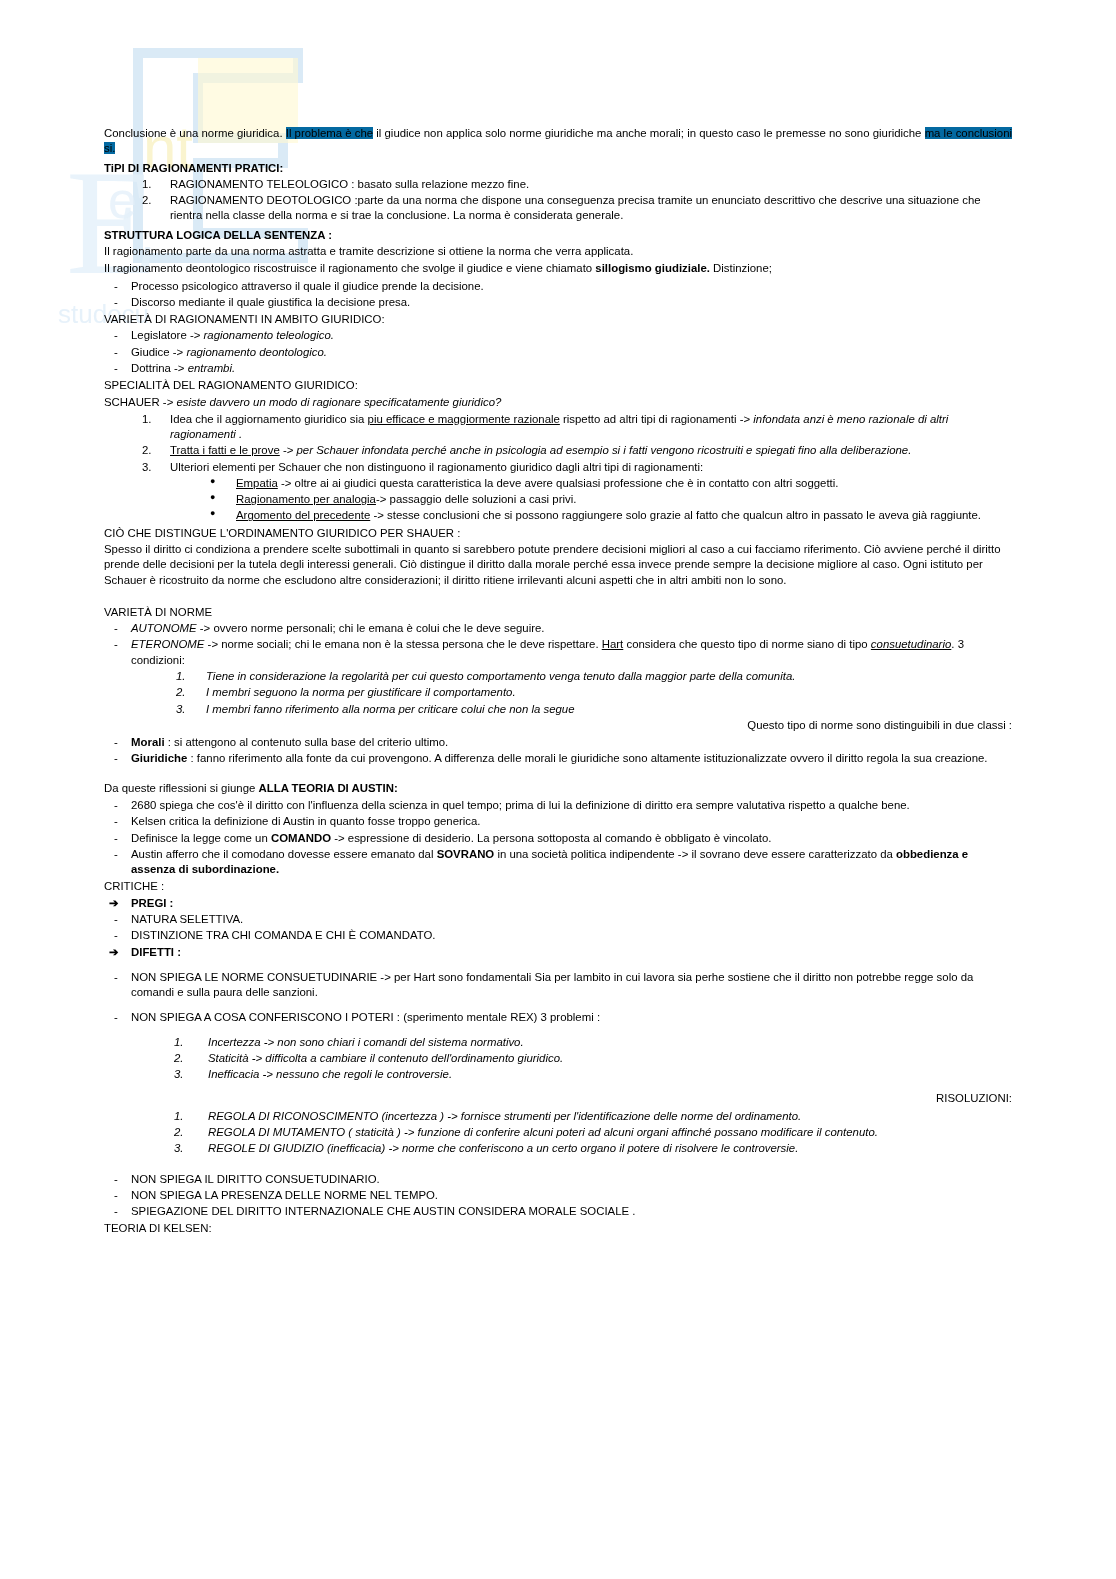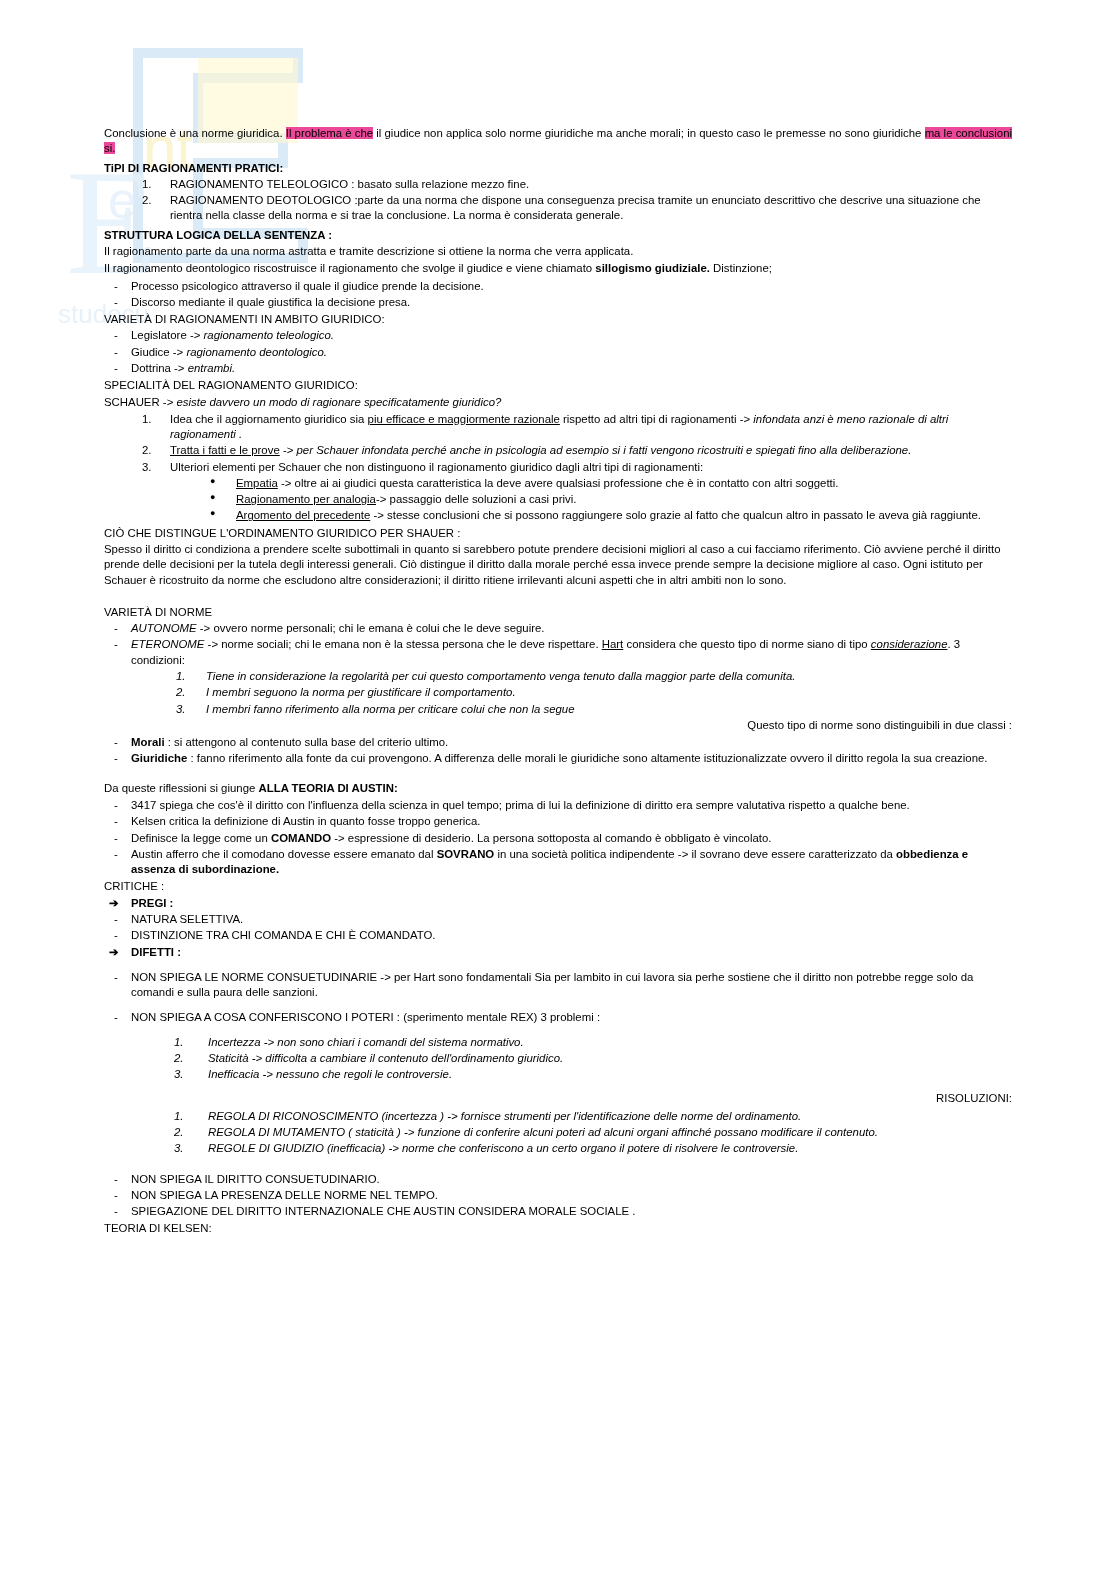--- a/index.html
+++ b/index.html
@@ -43,21 +43,21 @@
     font-weight: bold;
     margin: 4px 0 1px 0;
   }
   .heading-thin {
     font-weight: normal;
     margin: 2px 0 1px 0;
   }
   .it { font-style: italic; }
   .b { font-weight: bold; }
   .u { text-decoration: underline; }
-  .hl-yellow { background: #ec4899; }
+  .hl-yellow { background: #0369a1; }
 
   ul.dash, ul.arrow {
     list-style: none;
     margin: 1px;
     padding: 0 0 0 0;
   }
   ul.dash > li, ul.arrow > li {
     position: relative;
     padding-left: 26px;
     margin: 0 0 1px 0;
@@ -179,38 +179,38 @@
     </ul>
 
     <p class="heading-thin">CIÒ CHE DISTINGUE L'ORDINAMENTO GIURIDICO PER SHAUER :</p>
     <p class="para">Spesso il diritto ci condiziona a prendere scelte subottimali in quanto si sarebbero potute prendere decisioni migliori al caso a cui facciamo riferimento. Ciò avviene perché il diritto prende delle decisioni per la tutela degli interessi generali. Ciò distingue il diritto dalla morale perché essa invece prende sempre la decisione migliore al caso. Ogni istituto per Schauer è ricostruito da norme che escludono altre considerazioni; il diritto ritiene irrilevanti alcuni aspetti che in altri ambiti non lo sono.</p>
 
     <div class="spacer-md"></div>
 
     <p class="heading-thin">VARIETÀ DI NORME</p>
     <ul class="dash">
       <li><span class="it">AUTONOME</span><span> -&gt; ovvero norme personali; chi le emana è colui che le deve seguire.</span></li>
-      <li><span class="it">ETERONOME</span><span> -&gt; norme sociali; chi le emana non è la stessa persona che le deve rispettare. </span><span class="u">Hart</span><span> considera che questo tipo di norme siano di tipo </span><span class="it u">considerazione</span><span>. 3 condizioni:</span></li>
+      <li><span class="it">ETERONOME</span><span> -&gt; norme sociali; chi le emana non è la stessa persona che le deve rispettare. </span><span class="u">Hart</span><span> considera che questo tipo di norme siano di tipo </span><span class="it u">consuetudinario</span><span>. 3 condizioni:</span></li>
     </ul>
     <ol class="num indent2 it">
       <li>Tiene in considerazione la regolarità per cui questo comportamento venga tenuto dalla maggior parte della comunita.</li>
       <li>I membri seguono la norma per giustificare il comportamento.</li>
       <li>I membri fanno riferimento alla norma per criticare colui che non la segue</li>
     </ol>
     <p class="para indent-2">Questo tipo di norme sono distinguibili in due classi :</p>
     <ul class="dash">
       <li><span class="b">Morali</span><span> : si attengono al contenuto sulla base del criterio ultimo.</span></li>
       <li><span class="b">Giuridiche</span><span> : fanno riferimento alla fonte da cui provengono. A differenza delle morali le giuridiche sono altamente istituzionalizzate ovvero il diritto regola la sua creazione.</span></li>
     </ul>
 
     <div class="spacer-md"></div>
 
     <p class="para"><span>Da queste riflessioni si giunge </span><span class="b">ALLA TEORIA DI AUSTIN:</span></p>
     <ul class="dash">
-      <li>3417 spiega che cos'è il diritto con l'influenza della scienza in quel tempo; prima di lui la definizione di diritto era sempre valutativa rispetto a qualche bene.</li>
+      <li>2680 spiega che cos'è il diritto con l'influenza della scienza in quel tempo; prima di lui la definizione di diritto era sempre valutativa rispetto a qualche bene.</li>
       <li>Kelsen critica la definizione di Austin in quanto fosse troppo generica.</li>
       <li><span>Definisce la legge come un </span><span class="b">COMANDO</span><span> -&gt; espressione di desiderio. La persona sottoposta al comando è obbligato è vincolato.</span></li>
       <li><span>Austin afferro che il comodano dovesse essere emanato dal </span><span class="b">SOVRANO</span><span> in una società politica indipendente -&gt; il sovrano deve essere caratterizzato da </span><span class="b">obbedienza e assenza di subordinazione.</span></li>
     </ul>
 
     <p class="heading-thin">CRITICHE :</p>
     <ul class="arrow">
       <li class="b">PREGI :</li>
     </ul>
     <ul class="dash">

